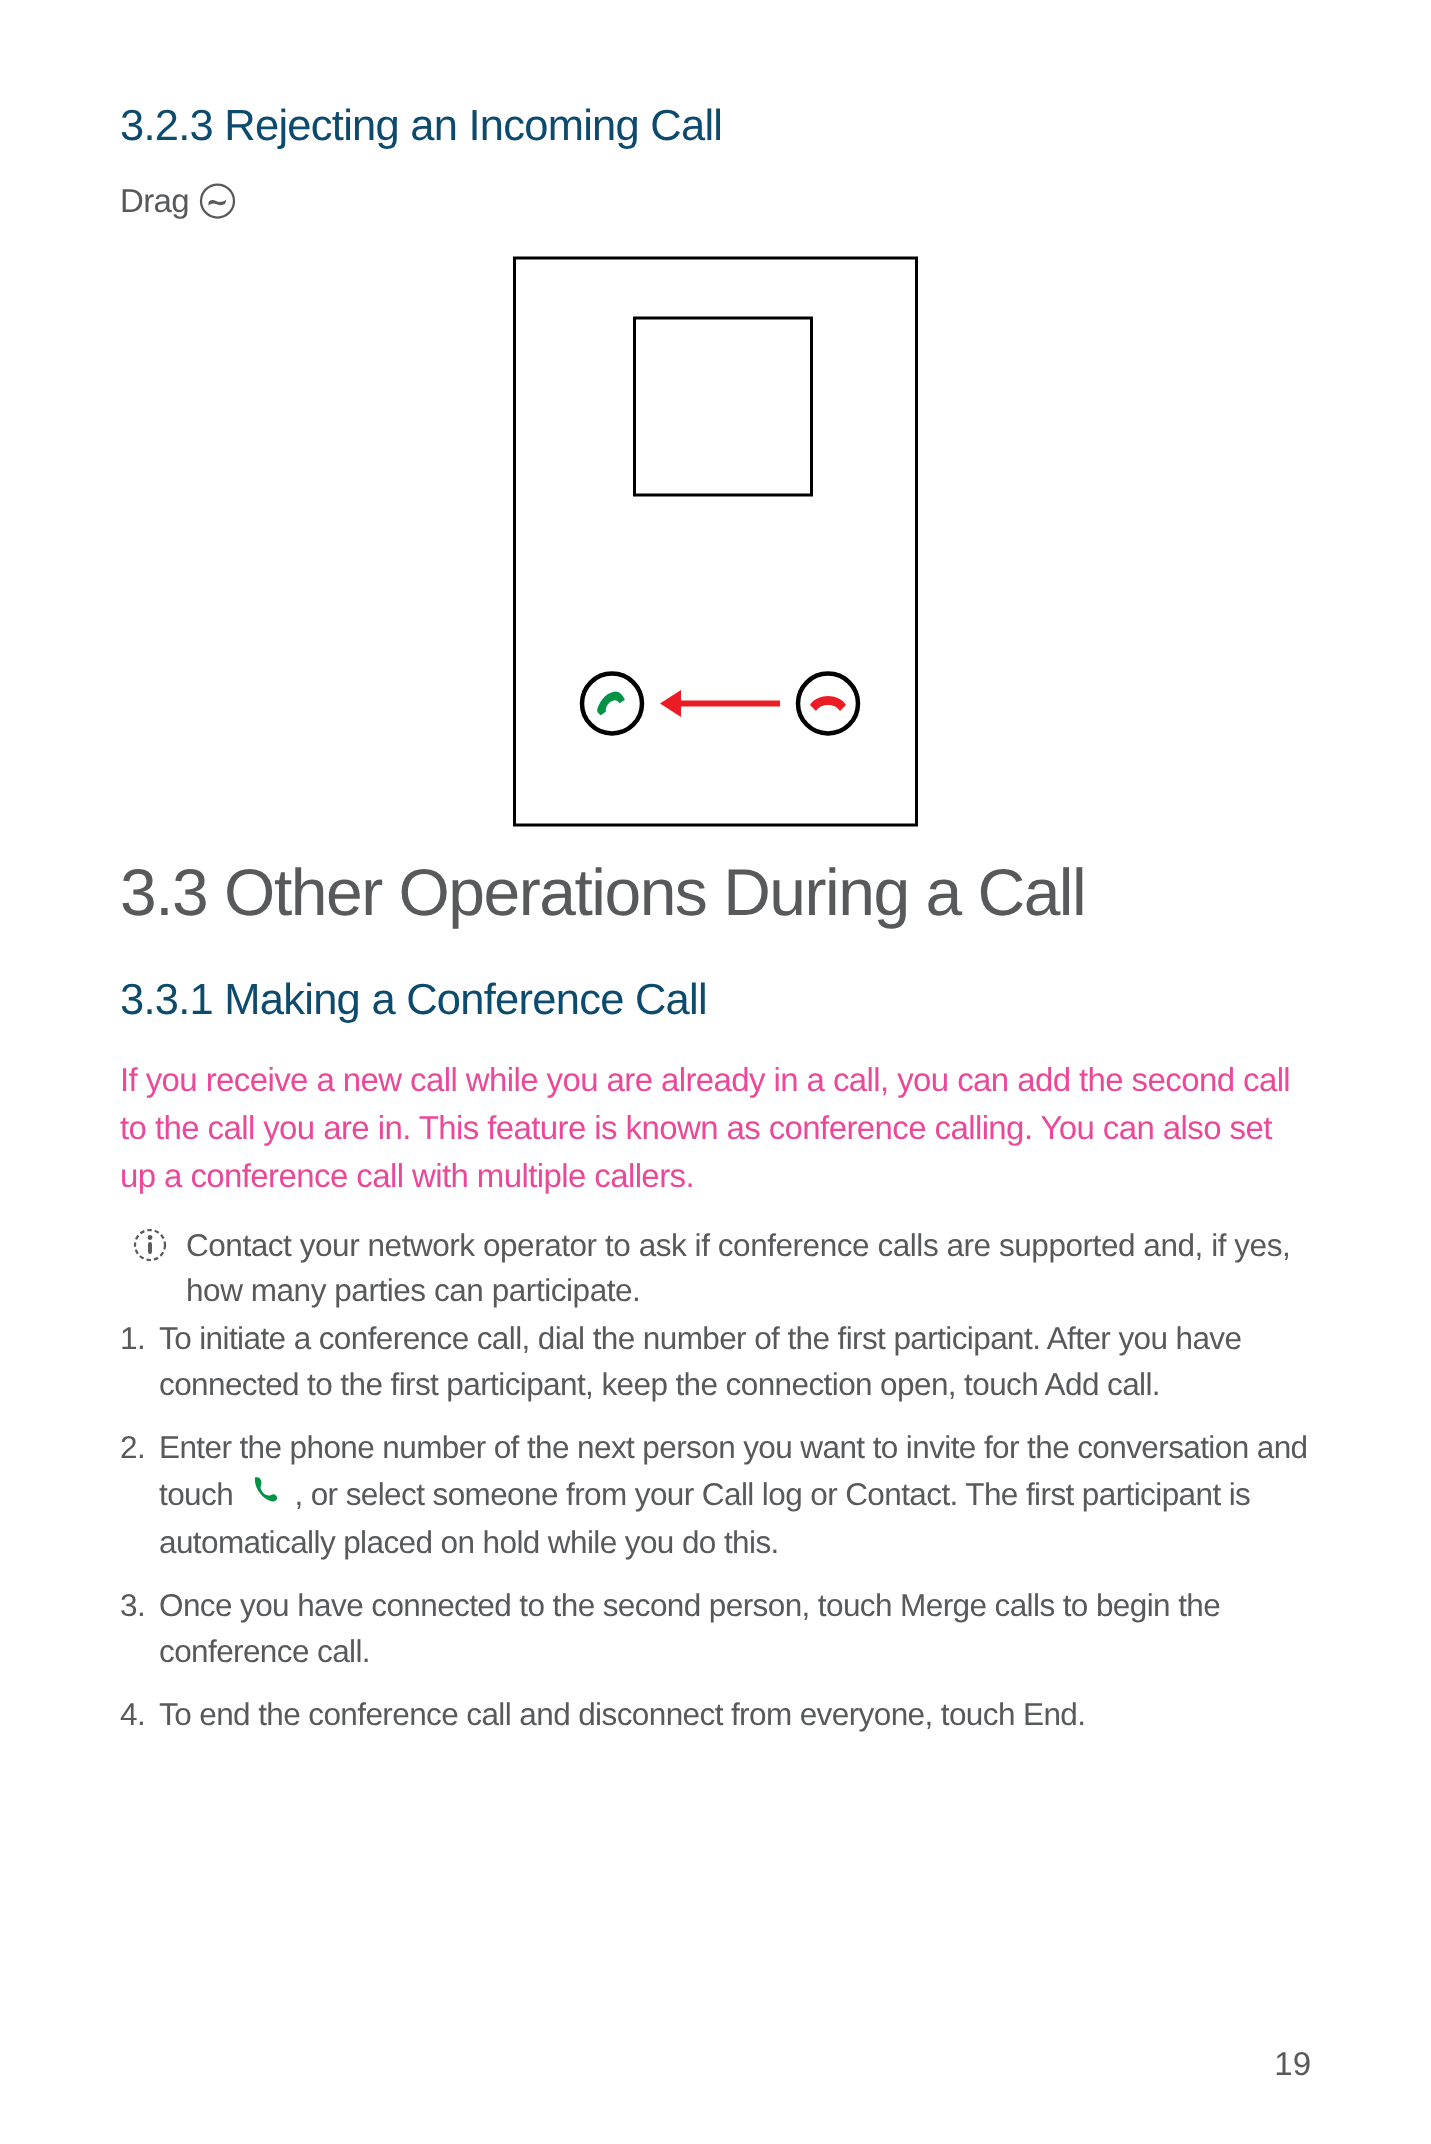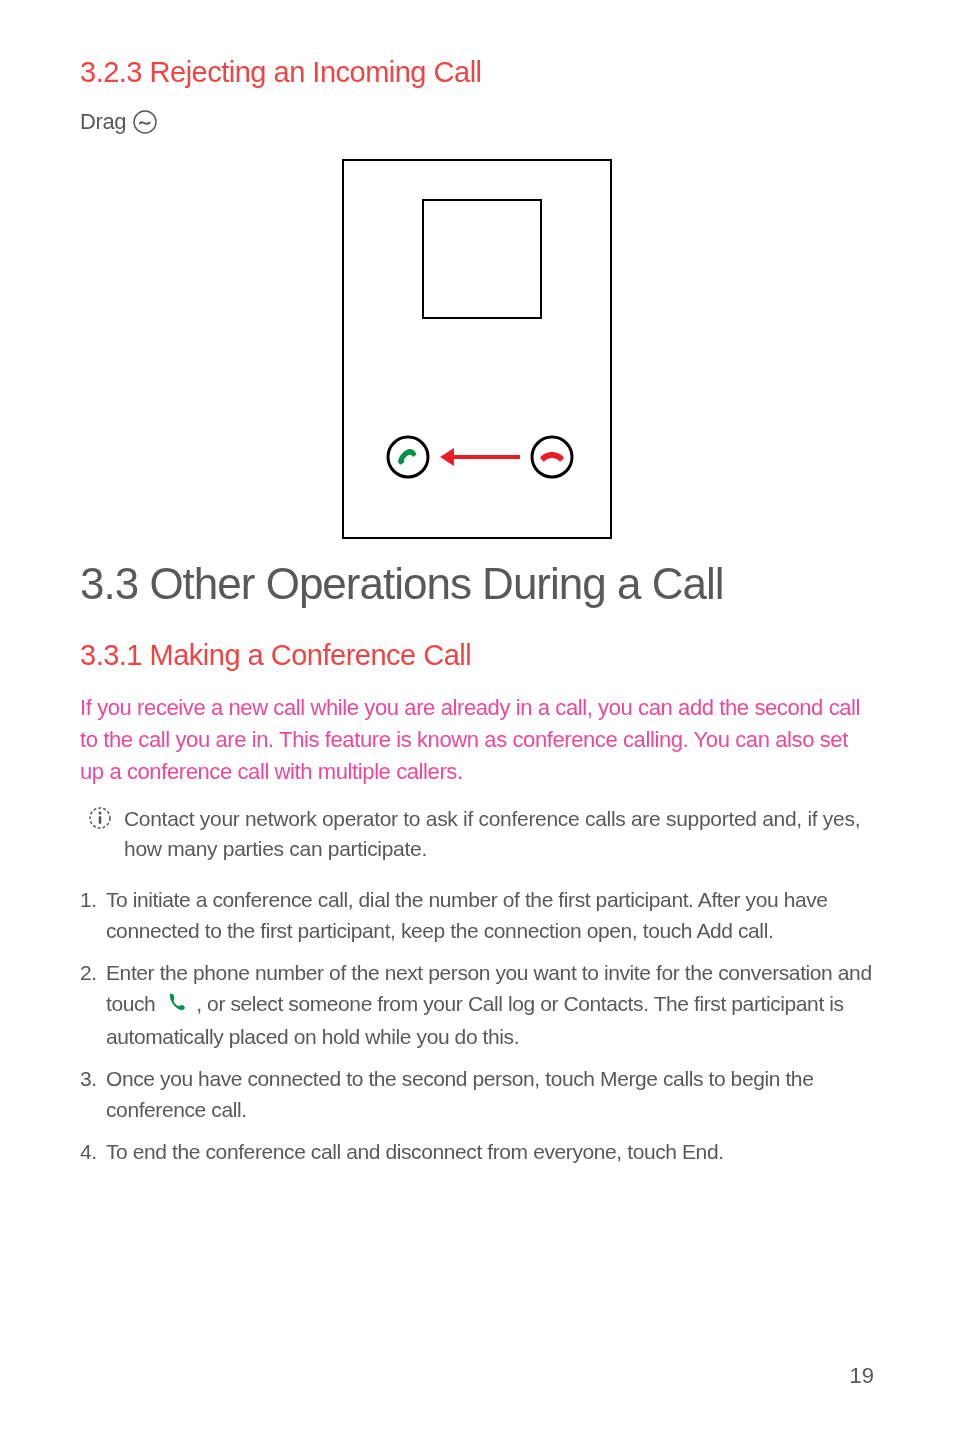--- a/index.html
+++ b/index.html
@@ -7,22 +7,22 @@
     font-family: Arial, Helvetica, sans-serif;
     width: 954px;
     height: 1429px;
     padding: 48px 80px 40px 80px;
     color: #58595b;
     position: relative;
   }
   h2.sub {
     font-size: 29px;
     font-weight: normal;
-    color: #ef4444;
-    margin-top: 8px;
+    color: #0c4a6e;
+    margin-top: 20px;
     margin-bottom: 20px;
     font-stretch: condensed;
     letter-spacing: -0.5px;
   }
   h1.main {
     font-size: 44px;
     font-weight: normal;
     color: #58595b;
     margin-bottom: 30px;
     letter-spacing: -1px;
@@ -91,21 +91,21 @@
     position: absolute;
     top: 287px;
     left: 96px;
     width: 0; height: 0;
     border-top: 9px solid transparent;
     border-bottom: 9px solid transparent;
     border-right: 14px solid #ec1c24;
   }
   .note-block {
     display: flex;
-    margin-bottom: 19px;
+    margin-bottom: 0;
     padding-left: 8px;
   }
   .note-block .note-icon { flex-shrink: 0; margin-right: 12px; margin-top: 2px; }
   .note-block .note-text {
     font-size: 21px;
     line-height: 1.45;
     color: #58595b;
     letter-spacing: -0.3px;
   }
   ol { list-style: none; counter-reset: item; padding-left: 0; }
@@ -195,21 +195,21 @@
   <li>
     <span>To initiate a conference call, dial the number of the first participant. After you have connected to the first participant, keep the connection open, touch </span><b>Add call</b><span>.</span>
   </li>
   <li>
     <span>Enter the phone number of the next person you want to invite for the conversation and touch </span>
     <span class="inline-icon">
       <svg width="22" height="22" viewBox="0 0 22 22">
         <path d="M5 3 C5 3, 8 2, 9 5 C10 8, 8 9, 9 11 C10 13, 12 15, 14 15 C16 15, 17 13, 19 15 C21 17, 19 19, 17 19 C12 19, 4 11, 5 3 Z" fill="#009247"></path>
       </svg>
     </span>
-    <span> , or select someone from your </span><b>Call log</b><span> or </span><b>Contacts</b><span>. The first participant is automatically placed on hold while you do this.</span>
+    <span> , or select someone from your </span><b>Call log</b><span> or </span><b>Contact</b><span>. The first participant is automatically placed on hold while you do this.</span>
   </li>
   <li>
     <span>Once you have connected to the second person, touch </span><b>Merge calls</b><span> to begin the conference call.</span>
   </li>
   <li>
     <span>To end the conference call and disconnect from everyone, touch </span><b>End</b><span>.</span>
   </li>
 </ol>
 
 <div class="page-num">19</div>

